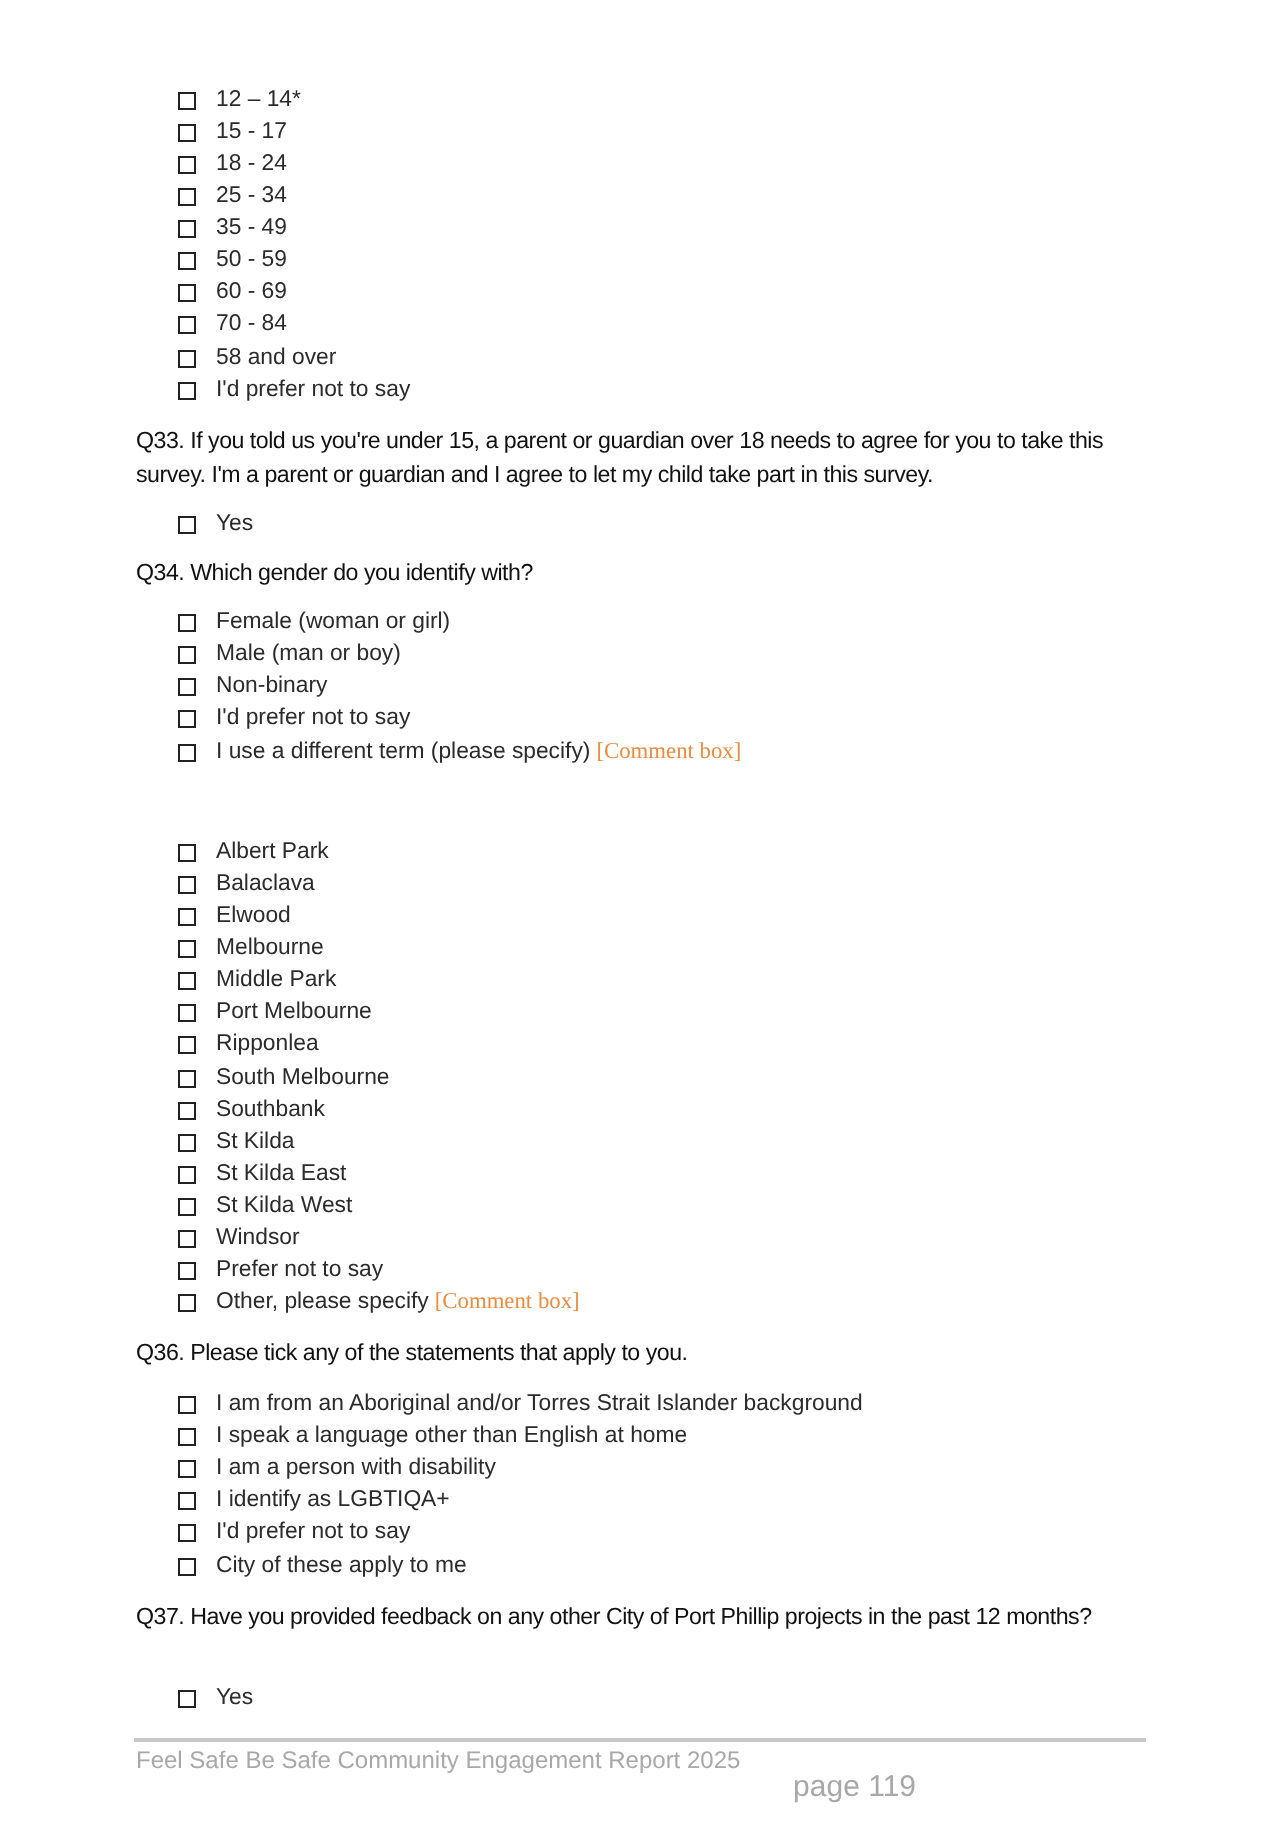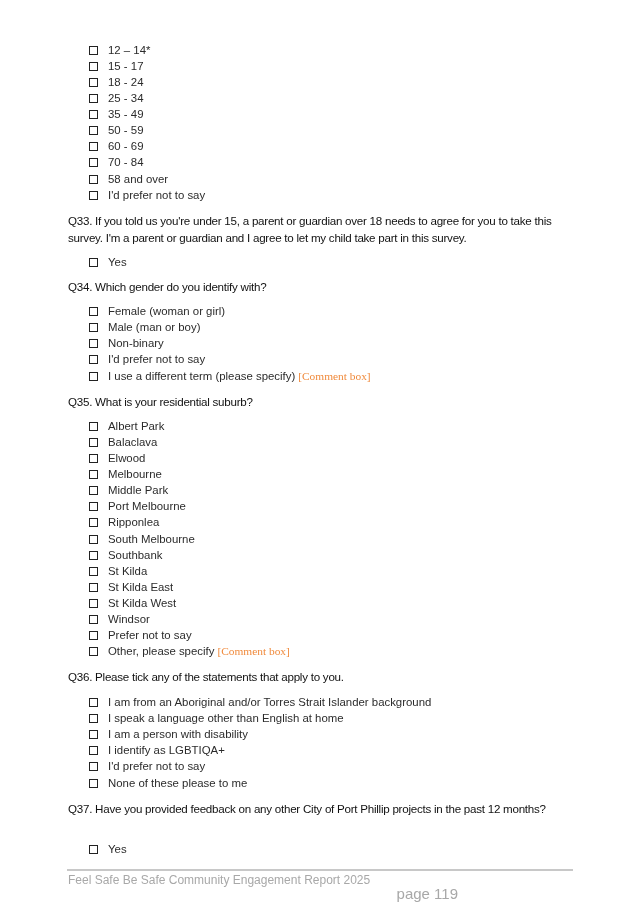--- a/index.html
+++ b/index.html
@@ -84,21 +84,20 @@
   <div class="opt" style="top:351px">
       <span class="cb"></span>
       <span>I'd prefer not to say</span>
     </div>
   <div class="opt" style="top:368px">
       <span class="cb"></span>
       <span>I use a different term (please specify)</span>
       <span class="comment">[Comment box]</span>
     </div>
 
-  <div class="q" style="top:393px">Q35. What is your residential suburb?</div>
   <div class="opt" style="top:418px">
       <span class="cb"></span>
       <span>Albert Park</span>
     </div>
   <div class="opt" style="top:434px">
       <span class="cb"></span>
       <span>Balaclava</span>
     </div>
   <div class="opt" style="top:450px">
       <span class="cb"></span>
@@ -170,21 +169,21 @@
   <div class="opt" style="top:742px">
       <span class="cb"></span>
       <span>I identify as LGBTIQA+</span>
     </div>
   <div class="opt" style="top:758px">
       <span class="cb"></span>
       <span>I'd prefer not to say</span>
     </div>
   <div class="opt" style="top:775px">
       <span class="cb"></span>
-      <span>None of these please to me</span>
+      <span>City of these apply to me</span>
     </div>
 
   <div class="q" style="top:800px">Q37. Have you provided feedback on any other City of Port Phillip projects in the past 12 months?</div>
   <div class="opt" style="top:841px">
       <span class="cb"></span>
       <span>Yes</span>
     </div>
 
   <div class="footer-line"></div>
   <div class="footer-left">Feel Safe Be Safe Community Engagement Report 2025</div>

